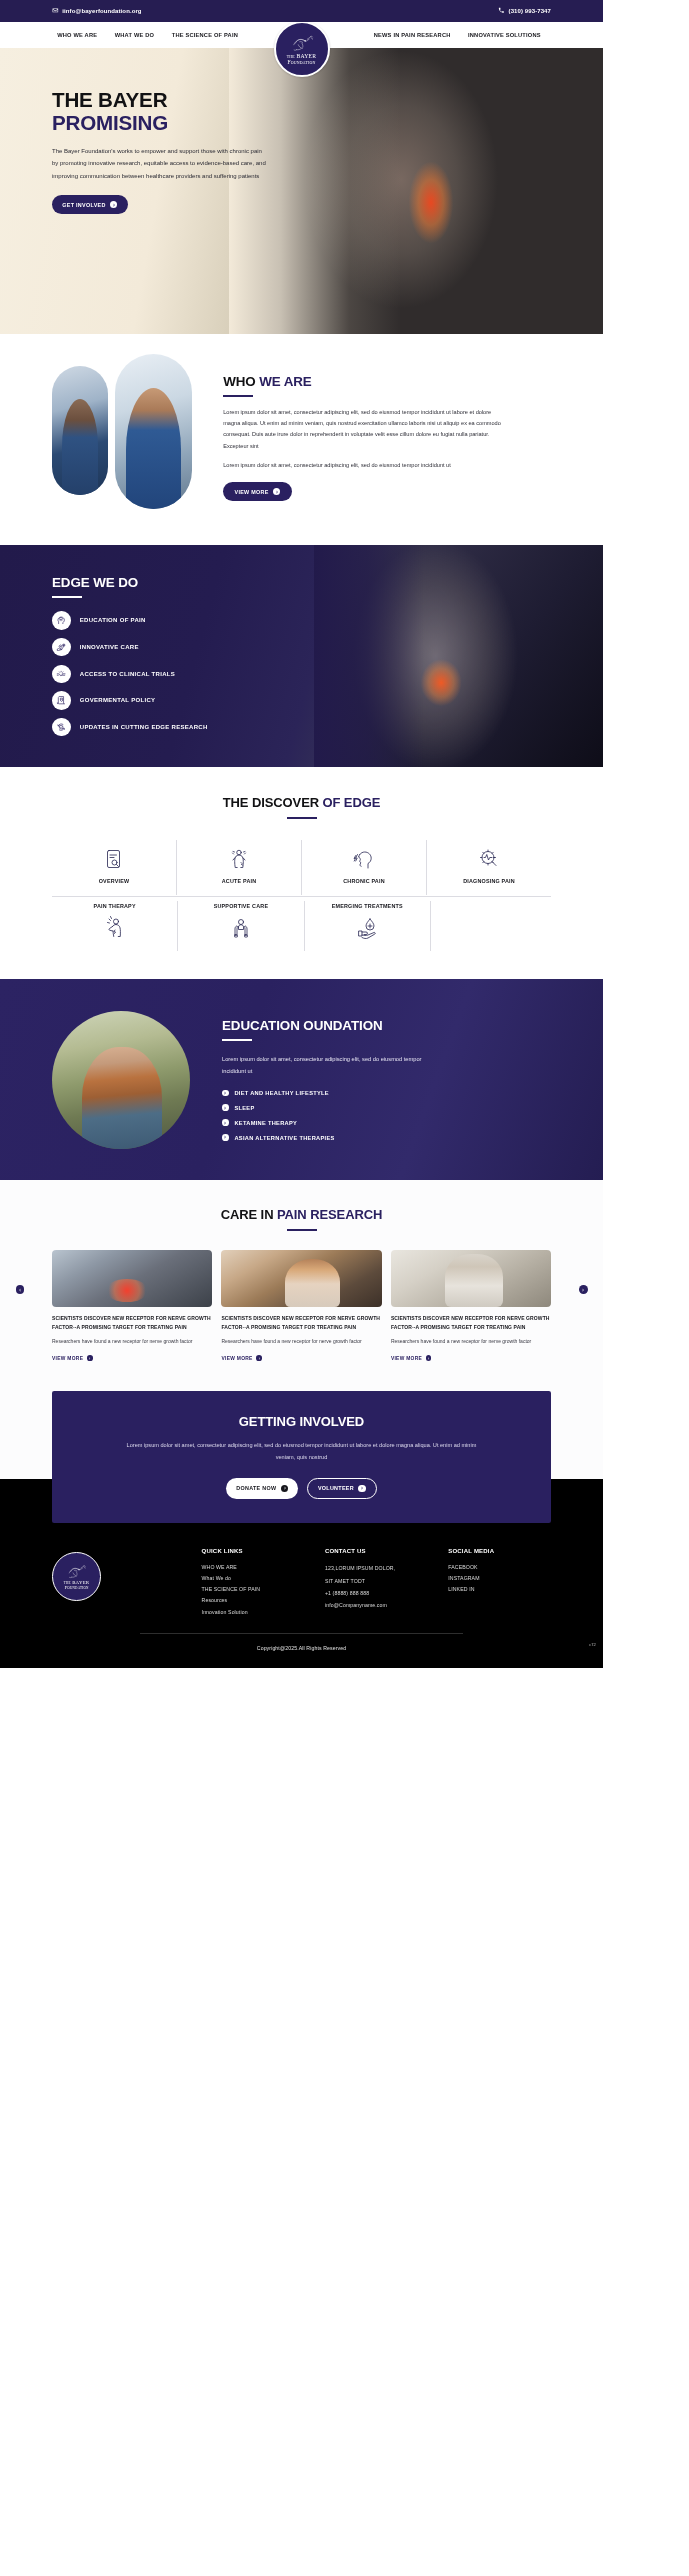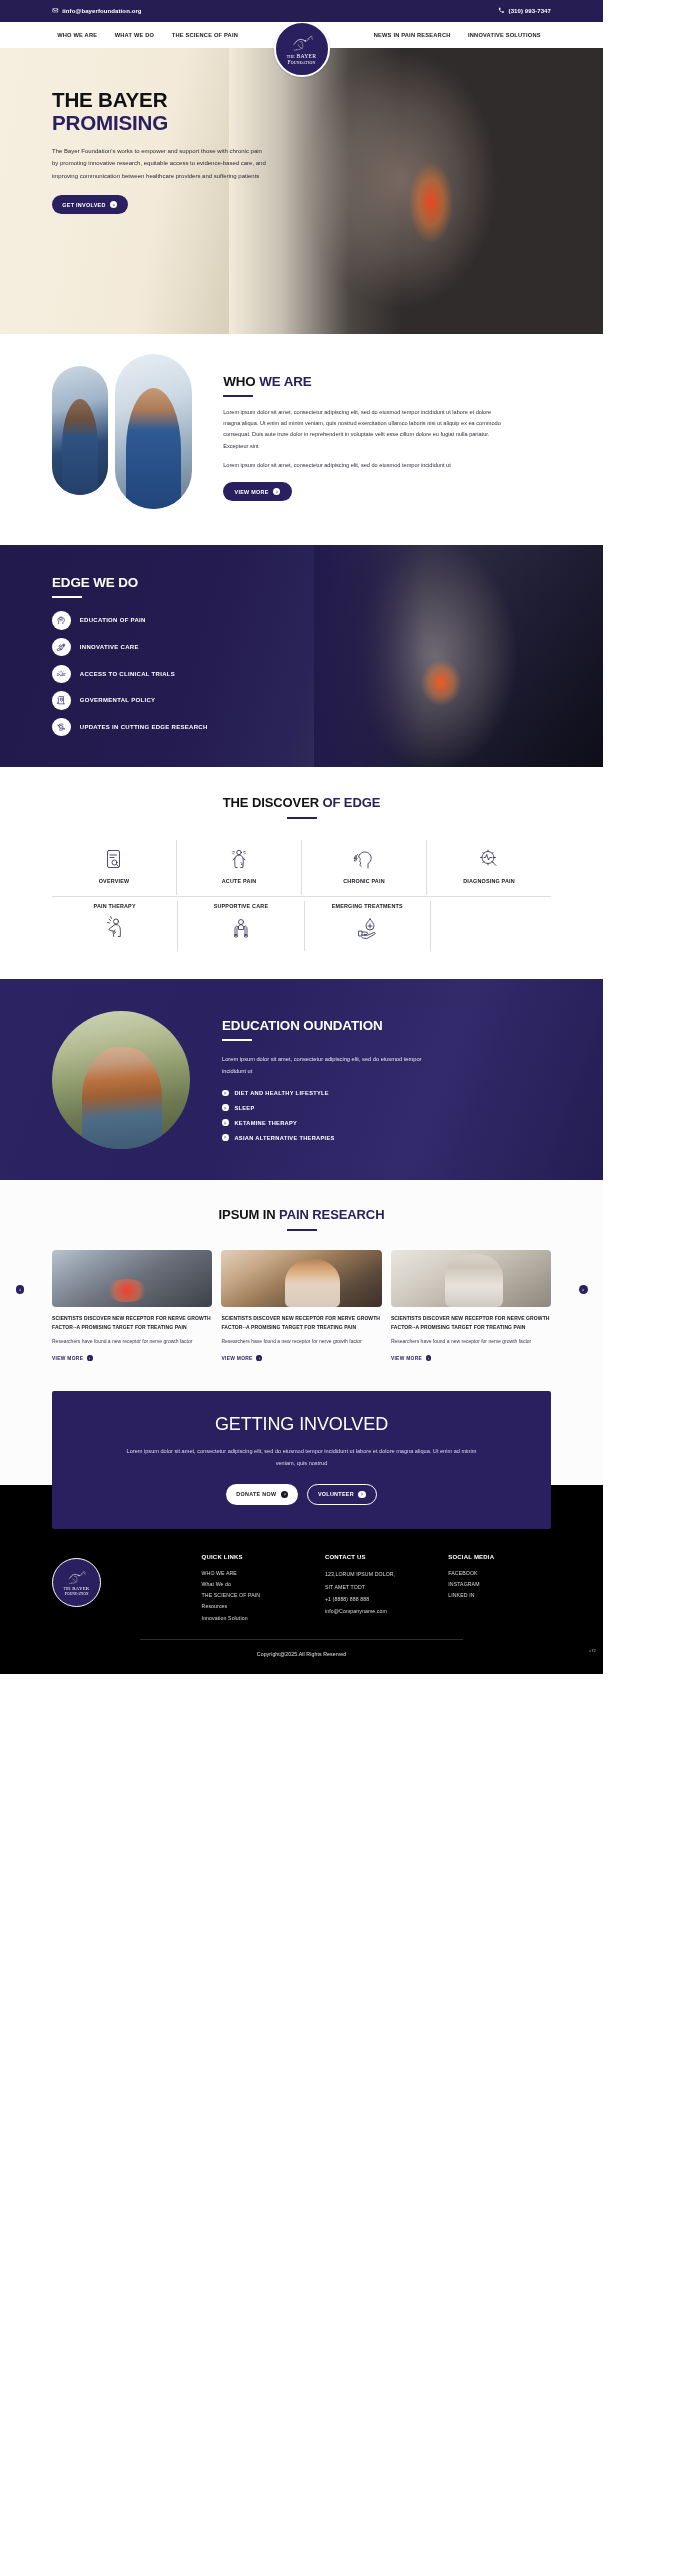--- a/index.html
+++ b/index.html
@@ -225,21 +225,21 @@
   .car-btn svg{width:4.1px;height:4.1px;fill:#fff;}
   .car-prev{left:15.5px;}
   .car-next{right:15.5px;}
 
   
   .involved-wrap{background:#fcfcfd;padding:0 0 0 0;position:relative;}
   .involved{
     margin:0 52px;background:#2a2060;border-radius:2.1px;
     padding:23px 41px 24px;text-align:center;position:relative;z-index:2;
   }
-  .involved h2{font-size:18px;font-weight:400;color:#fff;letter-spacing:-0.1px;}
+  .involved h2{font-size:13px;font-weight:700;color:#fff;letter-spacing:-0.1px;}
   .involved h2 .accent{color:#fff;}
   .involved p{font-size:5.6px;line-height:2.1;color:#dedbee;max-width:355px;margin:11.3px auto 14.4px;}
   .involved-btns{display:flex;justify-content:center;gap:8.2px;}
   .involved-split{position:absolute;left:0;right:0;bottom:0;height:44px;background:#000;z-index:1;}
 
   
   .footer{background:#000;padding:25px 52px 0;}
   .footer-cols{display:flex;align-items:flex-start;gap:20.6px;}
   .f-logo-col{flex:0 0 129px;display:flex;justify-content:flex-start;padding-top:4.1px;}
   .f-logo{
@@ -574,21 +574,21 @@
               </svg>
             </span>
           <span>ASIAN ALTERNATIVE THERAPIES</span>
         </div>
       </div>
     </div>
   </section>
 
   <section class="news">
     <h2 class="sec-title">
-      <span>IPSUM IN </span><span class="accent">PAIN RESEARCH</span>
+      <span>CARE IN </span><span class="accent">PAIN RESEARCH</span>
     </h2>
     <div class="rule"></div>
 
     <div class="car-btn car-prev">
       <span><svg viewBox="0 0 24 24">
             <path d="M15 4l-8 8 8 8 2-2-6-6 6-6z"></path>
           </svg></span>
     </div>
     <div class="car-btn car-next">
       <span><svg viewBox="0 0 24 24">

